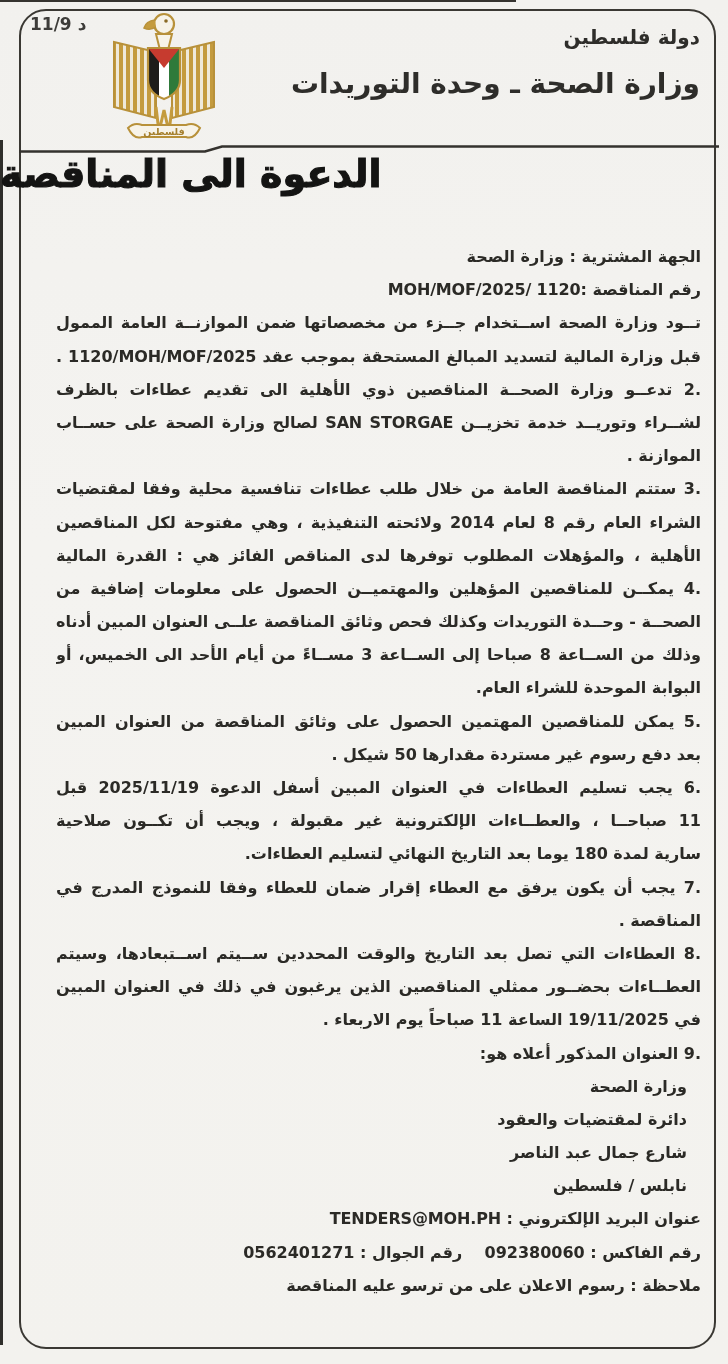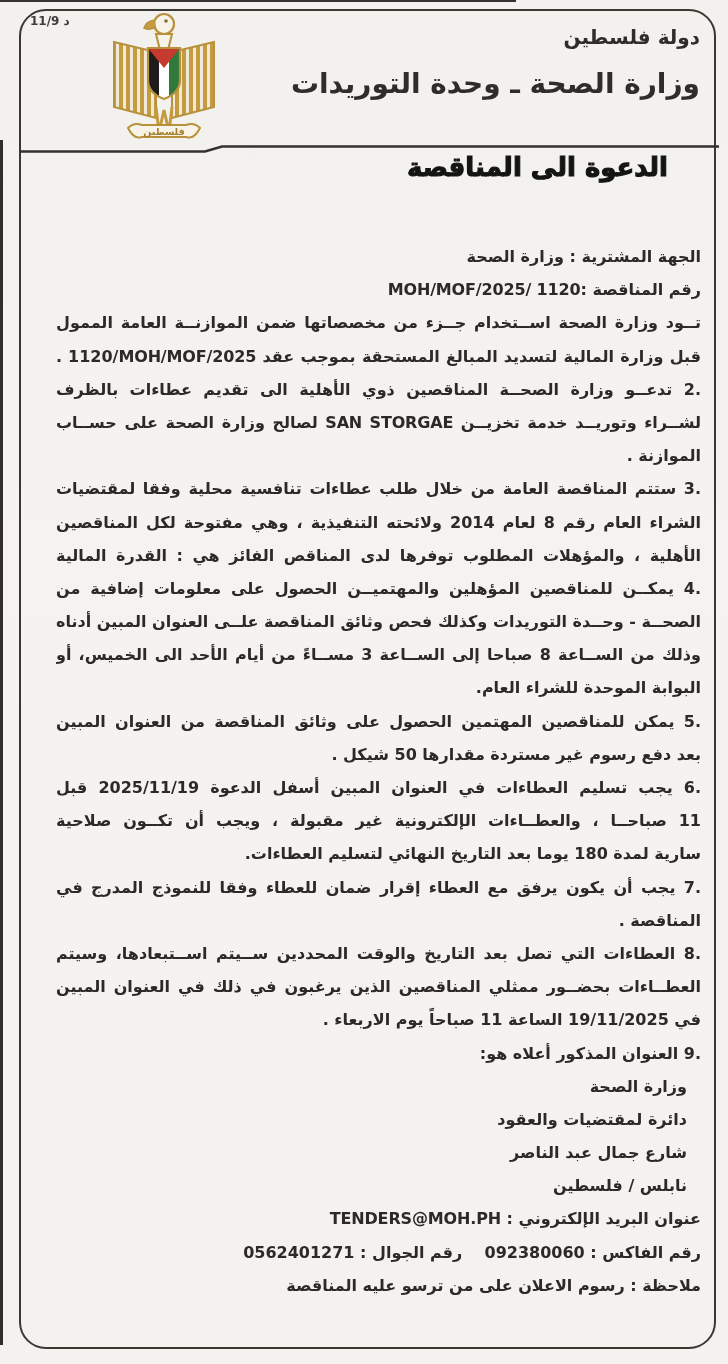--- a/index.html
+++ b/index.html
@@ -10,33 +10,33 @@
   }
   
   .top-rule{position:absolute;left:0;top:0;width:516px;height:2px;background:#35332f;}
   .left-rule{position:absolute;left:0;top:140px;width:3px;height:1205px;background:#2f2e2b;}
   
   .frame{
     position:absolute;left:19px;top:9px;width:697px;height:1340px;
     border:2.5px solid #3a3833;border-radius:27px;box-sizing:border-box;
   }
   .corner-mark{
-    position:absolute;left:30px;top:14px;font-size:12px;font-weight:bold;
+    position:absolute;left:30px;top:14px;font-size:17px;font-weight:bold;
     color:#3d3c39;direction:ltr;letter-spacing:0.5px;
   }
   .emblem{position:absolute;left:98px;top:6px;width:132px;height:142px;}
   .header-block{
     position:absolute;right:28px;top:20px;text-align:right;direction:rtl;
   }
   .header-line1{font-size:20px;font-weight:bold;line-height:34px;color:#2e2d2a;}
   .header-line2{font-size:28px;font-weight:bold;line-height:34px;margin-top:13px;color:#2e2d2a;}
   .divider{position:absolute;left:0;top:140px;}
   .page-title{
-    position:absolute;left:0;top:152px;width:668px;text-align:right;direction:rtl;
-    font-size:26px;font-weight:bold;color:#141413;-webkit-text-stroke:1.1px #141413;
+    position:absolute;left:0;top:152px;width:668px;text-align:left;direction:rtl;
+    font-size:38px;font-weight:bold;color:#141413;-webkit-text-stroke:1.1px #141413;
     letter-spacing:-0.5px;
   }
   .bodytext{
     position:absolute;left:56px;top:240px;width:645px;direction:rtl;
     font-size:16px;font-weight:bold;letter-spacing:-0.15px;color:#2b2a26;
   }
   .line{height:33.2px;line-height:33.2px;overflow:hidden;text-align:right;}
   .line.j{text-align:justify;text-align-last:justify;text-justify:inter-word;}
   .line.r{text-align:right;}
   .line.addr{text-align:right;padding-right:14px;}

